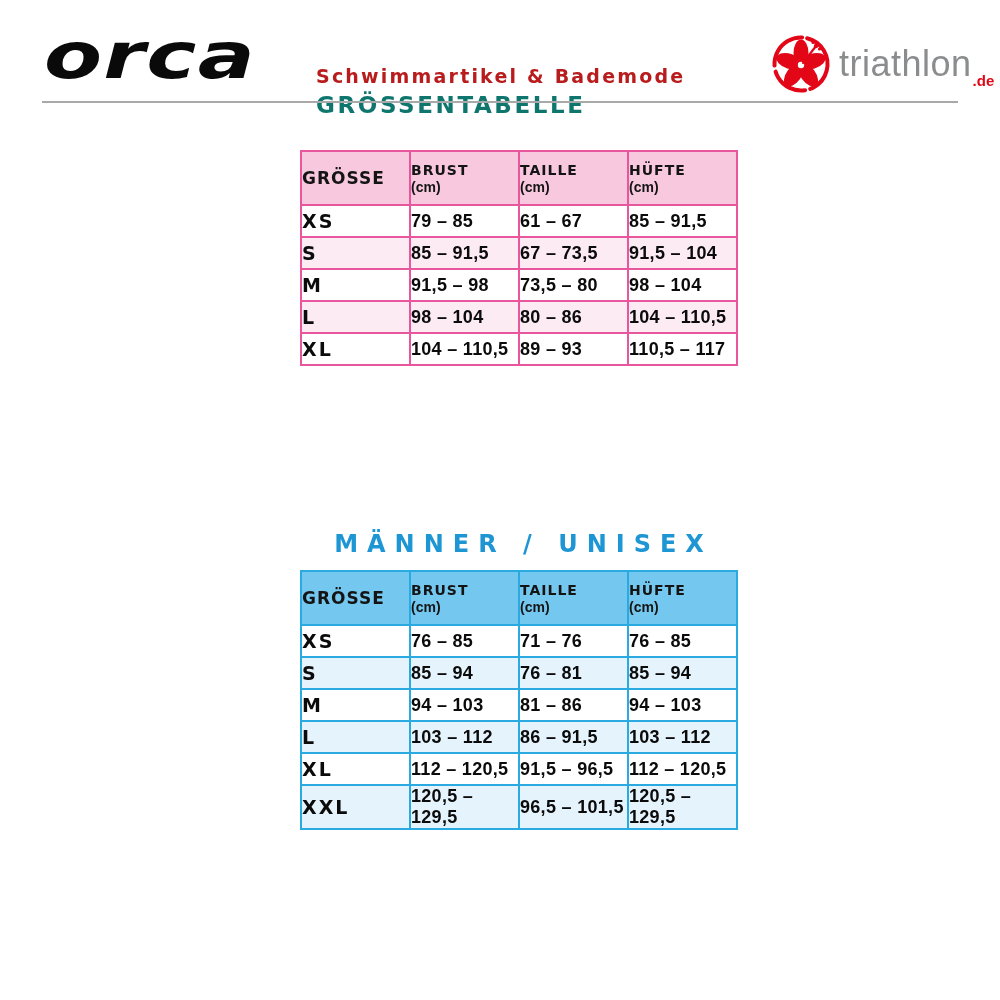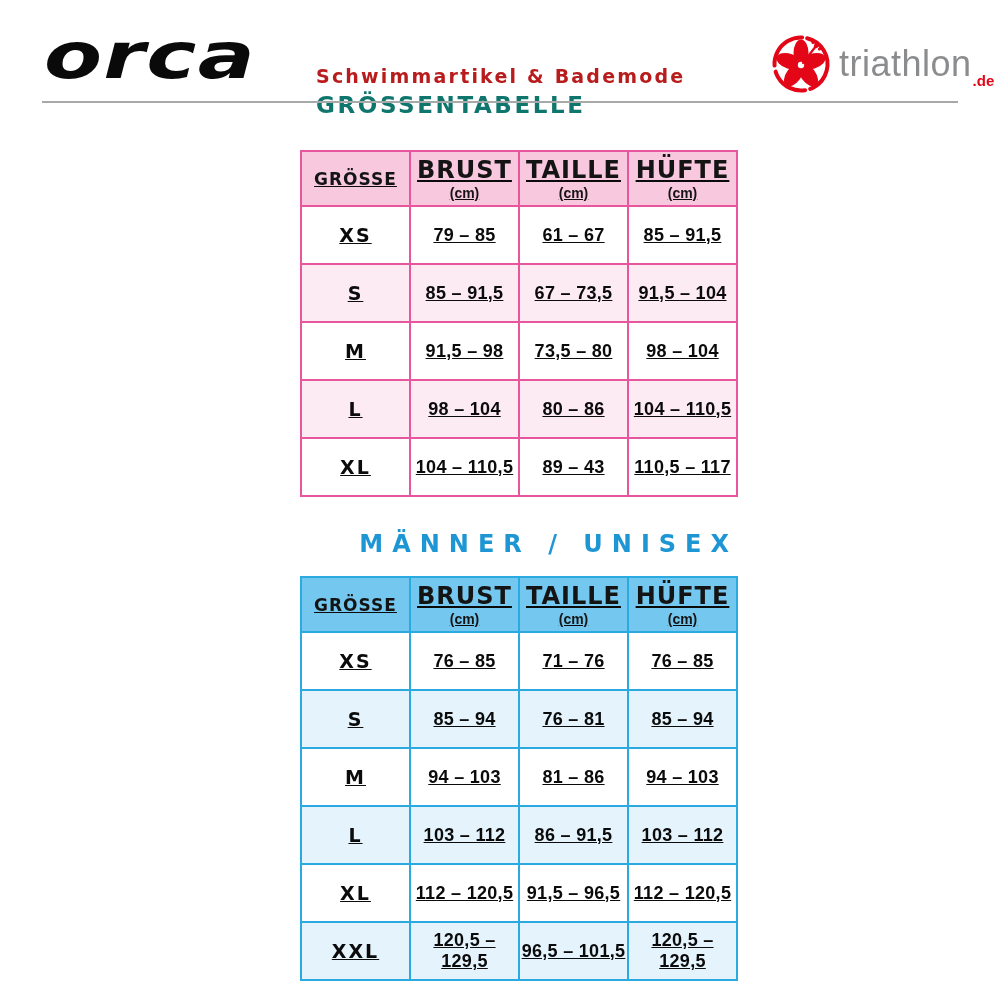--- a/index.html
+++ b/index.html
@@ -53,40 +53,40 @@
   .size-section h2 {
     text-align: center;
     font-family: "DejaVu Sans", sans-serif;
     font-weight: 700; font-size: 24px;
     letter-spacing: 9px; text-indent: 9px;
     white-space: nowrap;
   }
   .women-section { top: 150px; }
   .women-section h2 { color: #ed148b; margin-bottom: 18px; }
   .men-section { top: 530px; }
-  .men-section h2 { color: #1e96d4; margin-bottom: 18px; text-align: right; }
+  .men-section h2 { color: #1e96d4; margin-bottom: 12px; }
 
   table { width: 438px; border-collapse: collapse; table-layout: fixed; background: #fff; }
-  th, td { text-align: center; vertical-align: middle; text-decoration: underline; }
+  th, td { text-align: left; vertical-align: middle; }
 
   .women-table th, .women-table td { border: 2px solid #e8569e; }
   .women-table th { background: #f8c8de; }
   .women-table tr.alt td { background: #fcebf3; }
 
   .men-table th, .men-table td { border: 2px solid #2ba9e1; }
   .men-table th { background: #74c8ef; }
   .men-table tr.alt td { background: #e5f3fc; }
 
   th { height: 54px; padding: 4px 0; }
-  td { height: 58px; font-size: 18px; font-weight: 700; letter-spacing: 0.3px; }
+  td { height: 32px; font-size: 18px; font-weight: 700; letter-spacing: 0.3px; }
   td.size-cell { font-size: 19px; font-weight: 700; letter-spacing: 2px;
                  font-family: "DejaVu Sans", sans-serif; }
   .col-label {
     display: block; font-family: "DejaVu Sans", sans-serif;
-    font-weight: 700; font-size: 24px; letter-spacing: 1px; color: #141414;
+    font-weight: 700; font-size: 14px; letter-spacing: 1px; color: #141414;
   }
   .col-unit { display: block; font-size: 14px; font-weight: 600; color: #141414; margin-top: 1px; }
   th.size-col .col-label { font-size: 17px; }
 </style>
 </head>
 <body>
 
 <div class="page">
 
   <div>
@@ -166,21 +166,21 @@
         </tr>
         <tr class="alt">
           <td class="size-cell">L</td>
           <td>98 – 104</td>
           <td>80 – 86</td>
           <td>104 – 110,5</td>
         </tr>
         <tr>
           <td class="size-cell">XL</td>
           <td>104 – 110,5</td>
-          <td>89 – 43</td>
+          <td>89 – 93</td>
           <td>110,5 – 117</td>
         </tr>
       </tbody>
     </table>
   </section>
 
   <section class="size-section men-section">
     <h2>MÄNNER / UNISEX</h2>
     <table class="men-table">
       <thead>

